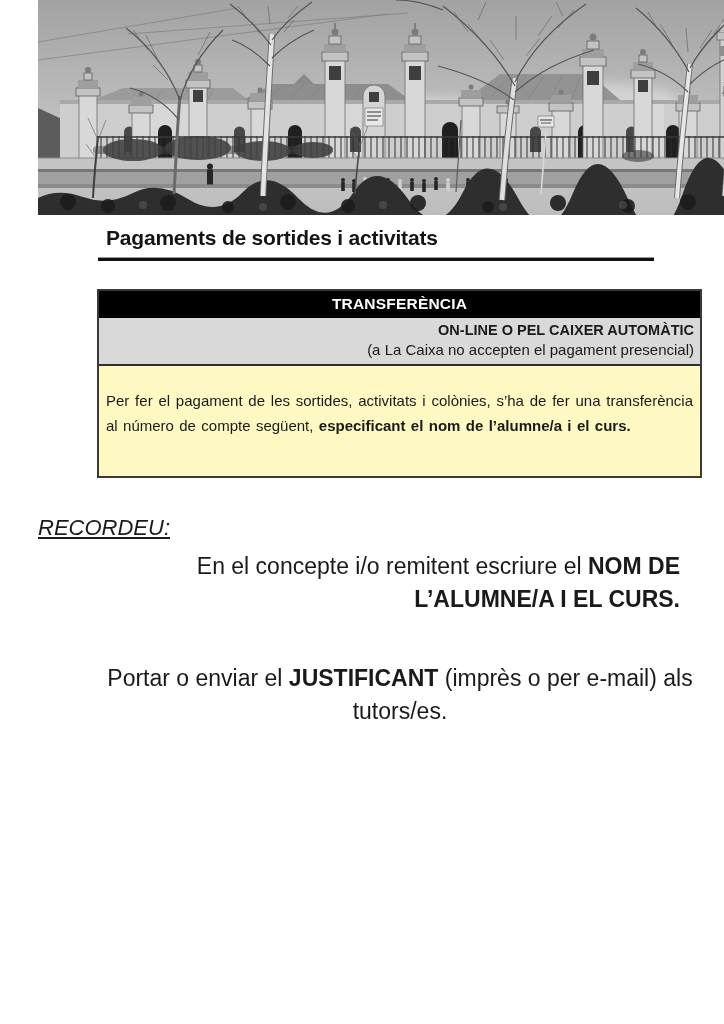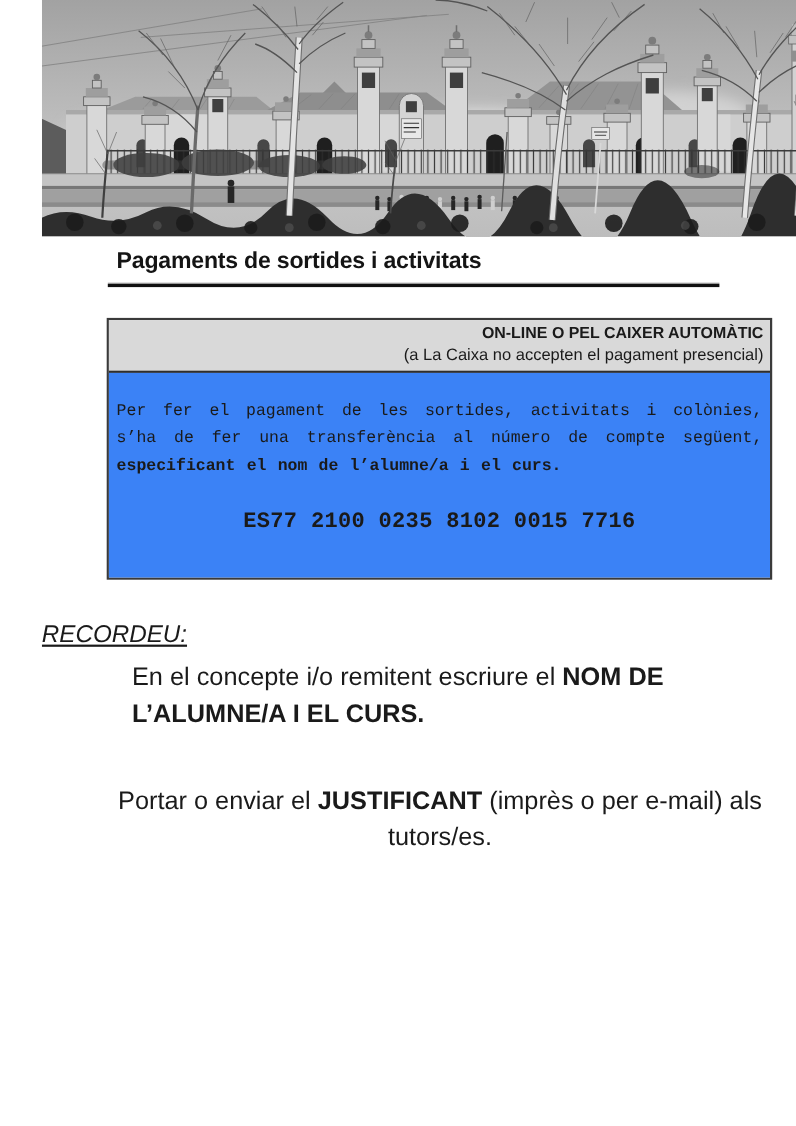--- a/index.html
+++ b/index.html
@@ -23,35 +23,35 @@
   .tb-header{
     background:#000000;color:#ffffff;text-align:center;font-weight:bold;
     font-size:15.5px;padding:4px 0 5px 0;letter-spacing:0.2px;
   }
   .tb-sub{
     background:#d9d9d9;border-bottom:2px solid #2e2e2e;text-align:right;
     padding:2px 6px 5px 6px;
   }
   .tb-sub-bold{font-weight:bold;font-size:14.5px;line-height:20px;}
   .tb-sub-note{font-size:15px;line-height:19px;}
-  .tb-body{background:#3b82f6;padding:22px 7px 38px 7px;font-family:Liberation Mono, monospace;}
+  .tb-body{background:#fef9c3;padding:22px 7px 38px 7px;}
   .tb-paragraph{
     margin:0;font-size:15px;line-height:25px;text-align:justify;
     word-spacing:1.2px;
   }
   .tb-account{
     margin-top:26px;text-align:center;font-weight:bold;font-size:20px;
     line-height:25px;letter-spacing:0.3px;
   }
   .recordeu{
     margin-top:36px;text-align:left;font-style:italic;
     text-decoration:underline;font-size:22px;line-height:28px;
   }
   .concepte{
-    margin:8px auto 0 auto;max-width:560px;text-align:left;
+    margin:8px auto 0 auto;max-width:560px;text-align:right;
     font-size:23px;line-height:33px;
   }
   .justificant{
     margin:46px auto 0 auto;max-width:612px;text-align:center;
     font-size:23px;line-height:33px;
   }
   strong{font-weight:bold;}
   
   .pshaft{fill:#d8d8d8;stroke:#6f6f6f;stroke-width:.8;}
   .pcap{fill:#c3c3c3;stroke:#5e5e5e;stroke-width:.8;}
@@ -448,27 +448,27 @@
       <path d="M686,196 C688,168 690,140 693,104" stroke="#e0e0e0" stroke-width="3" fill="none"></path>
       <path class="twig" d="M692,110 L684,92"></path>
         <path class="twig" d="M693,108 L700,90"></path>
     </g>
   </svg>
 
   <h1 class="page-title">Pagaments de sortides i activitats</h1>
   <div class="title-rule"></div>
 
   <div class="transfer-box">
+    <div class="tb-header">TRANSFERÈNCIA</div>
     <div class="tb-sub">
       <div class="tb-sub-bold">ON-LINE O PEL CAIXER AUTOMÀTIC</div>
       <div class="tb-sub-note">(a La Caixa no accepten el pagament presencial)</div>
     </div>
     <div class="tb-body">
       <p class="tb-paragraph"><span>Per fer el pagament de les sortides, activitats i colònies, s’ha de fer una transferència al número de compte següent, </span><strong>especificant el nom de l’alumne/a i el curs.</strong></p>
-      <div class="tb-account">ES77 2100 0235 8102 0015 7716</div>
     </div>
   </div>
 
   <div>
     <div class="recordeu">RECORDEU:</div>
     <p class="concepte"><span>En el concepte i/o remitent escriure el </span><strong>NOM DE L’ALUMNE/A I EL CURS.</strong></p>
     <p class="justificant"><span>Portar o enviar el </span><strong>JUSTIFICANT</strong><span> (imprès o per e-mail) als tutors/es.</span></p>
   </div>
 
 </div>

